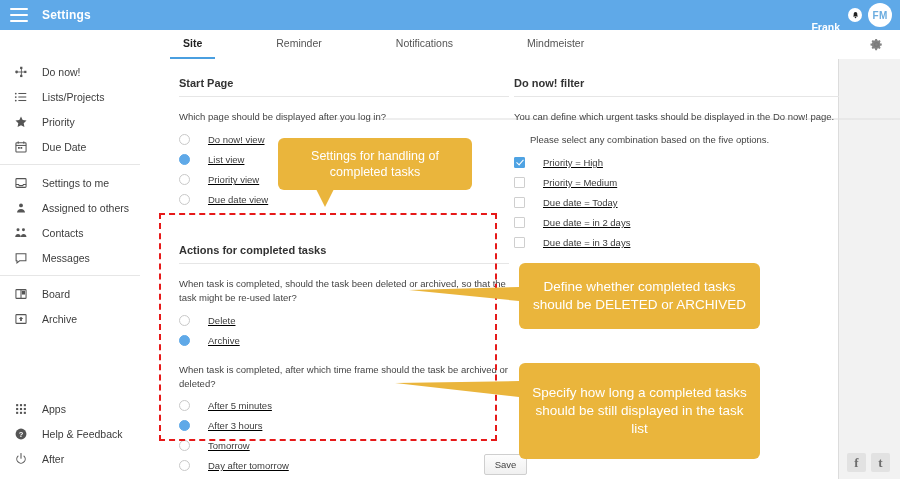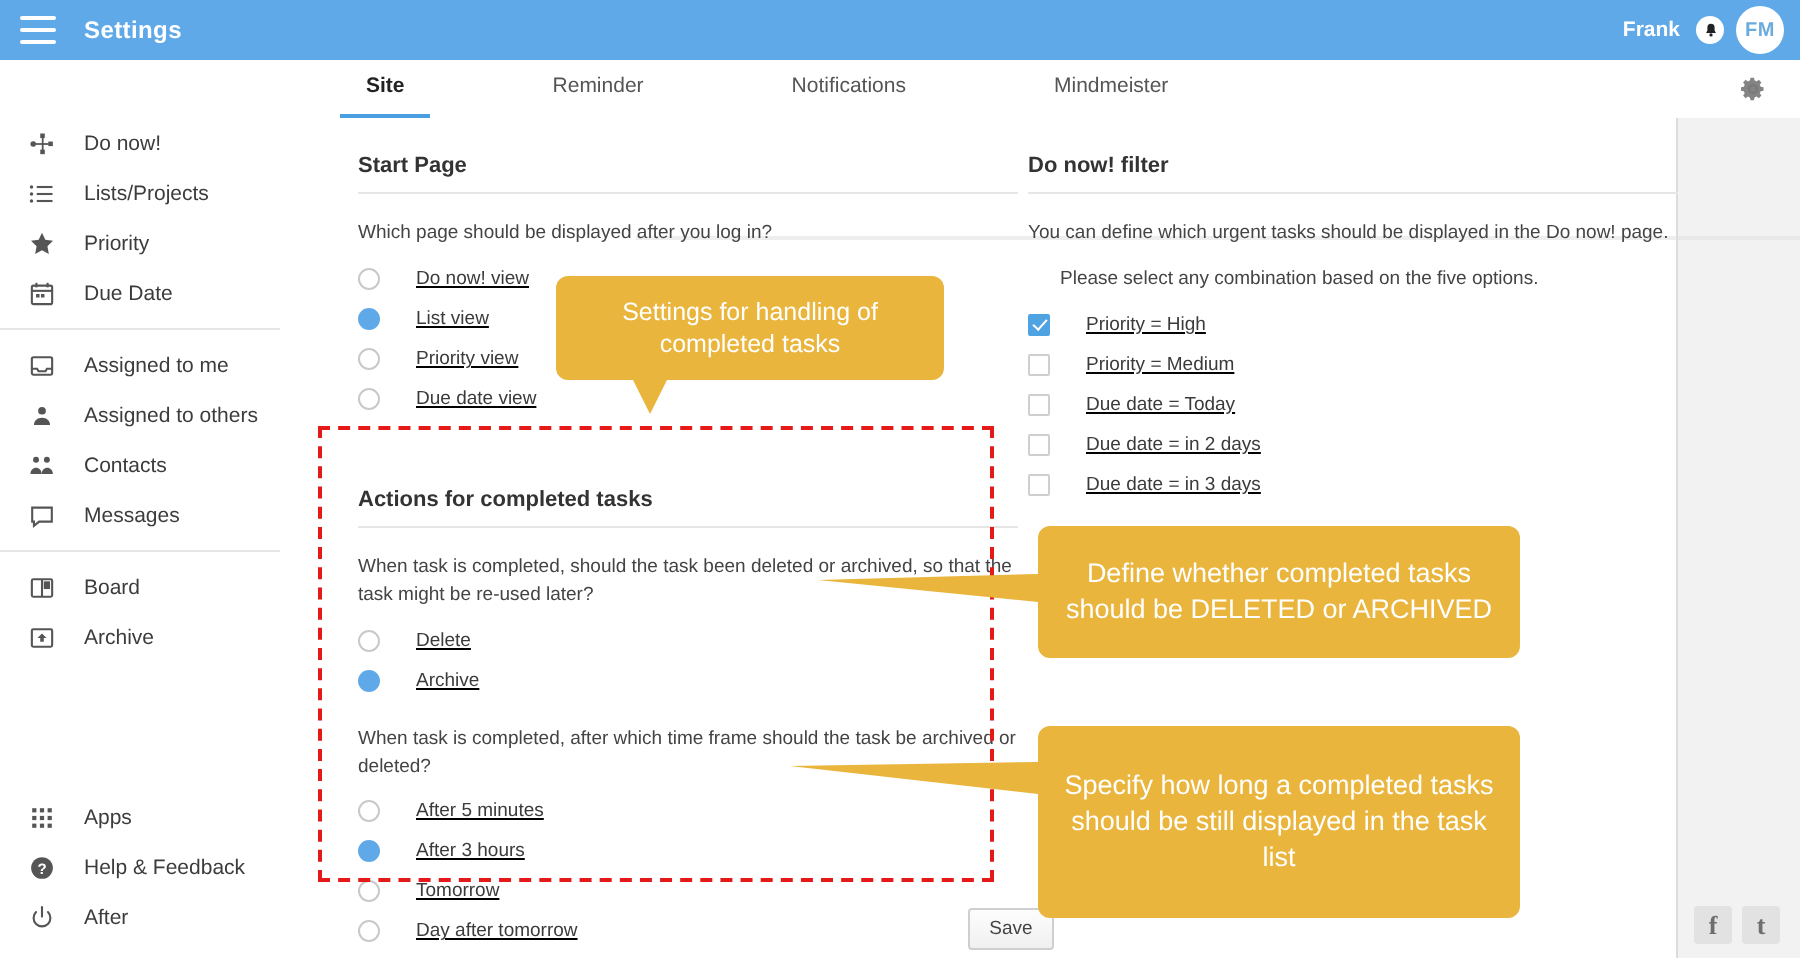--- a/index.html
+++ b/index.html
@@ -21,21 +21,21 @@
     position:absolute;left:10px;top:8px;width:18px;height:14px;
     display:flex;flex-direction:column;justify-content:space-between;
     cursor:pointer;
   }
   .hamburger i{display:block;height:2px;background:#fff;border-radius:1px;}
   .app-title{
     position:absolute;left:42px;top:0;height:30px;line-height:30px;
     color:#fff;font-size:12px;font-weight:600;letter-spacing:.2px;
   }
   .user-name{
-    position:absolute;right:60px;top:0;height:30px;line-height:30px;
+    position:absolute;right:60px;top:12px;height:30px;line-height:30px;
     color:#fff;font-size:10.5px;font-weight:700;
   }
   .bell{
     position:absolute;right:38px;top:8px;width:14px;height:14px;border-radius:50%;
     background:#fff;display:flex;align-items:center;justify-content:center;
   }
   .bell svg{display:block;}
   .avatar{
     position:absolute;right:8px;top:3px;width:24px;height:24px;border-radius:50%;
     background:#fff;color:#6bacdf;font-size:10px;font-weight:700;
@@ -260,21 +260,21 @@
 
       <div class="nav-item">
         <span class="ic">
           <svg width="14" height="14" viewBox="0 0 16 16">
               <g fill="none" stroke="#555" stroke-width="1.2">
             <rect x="2.2" y="3" width="11.6" height="10" rx="1"></rect>
                 <path d="M2.2 9.6h3l.8 1.4h4l.8-1.4h3"></path>
               </g>
             </svg>
         </span>
-        <span class="lbl">Assigned to me</span>
+        <span class="lbl">Settings to me</span>
       </div>
 
       <div class="nav-item">
         <span class="ic">
           <svg width="14" height="14" viewBox="0 0 16 16">
               <g fill="#555">
             <circle cx="8" cy="5" r="2.2"></circle>
                 <path d="M3.4 13.2c0-2.6 2.1-4.2 4.6-4.2s4.6 1.6 4.6 4.2z"></path>
               </g>
             </svg>

